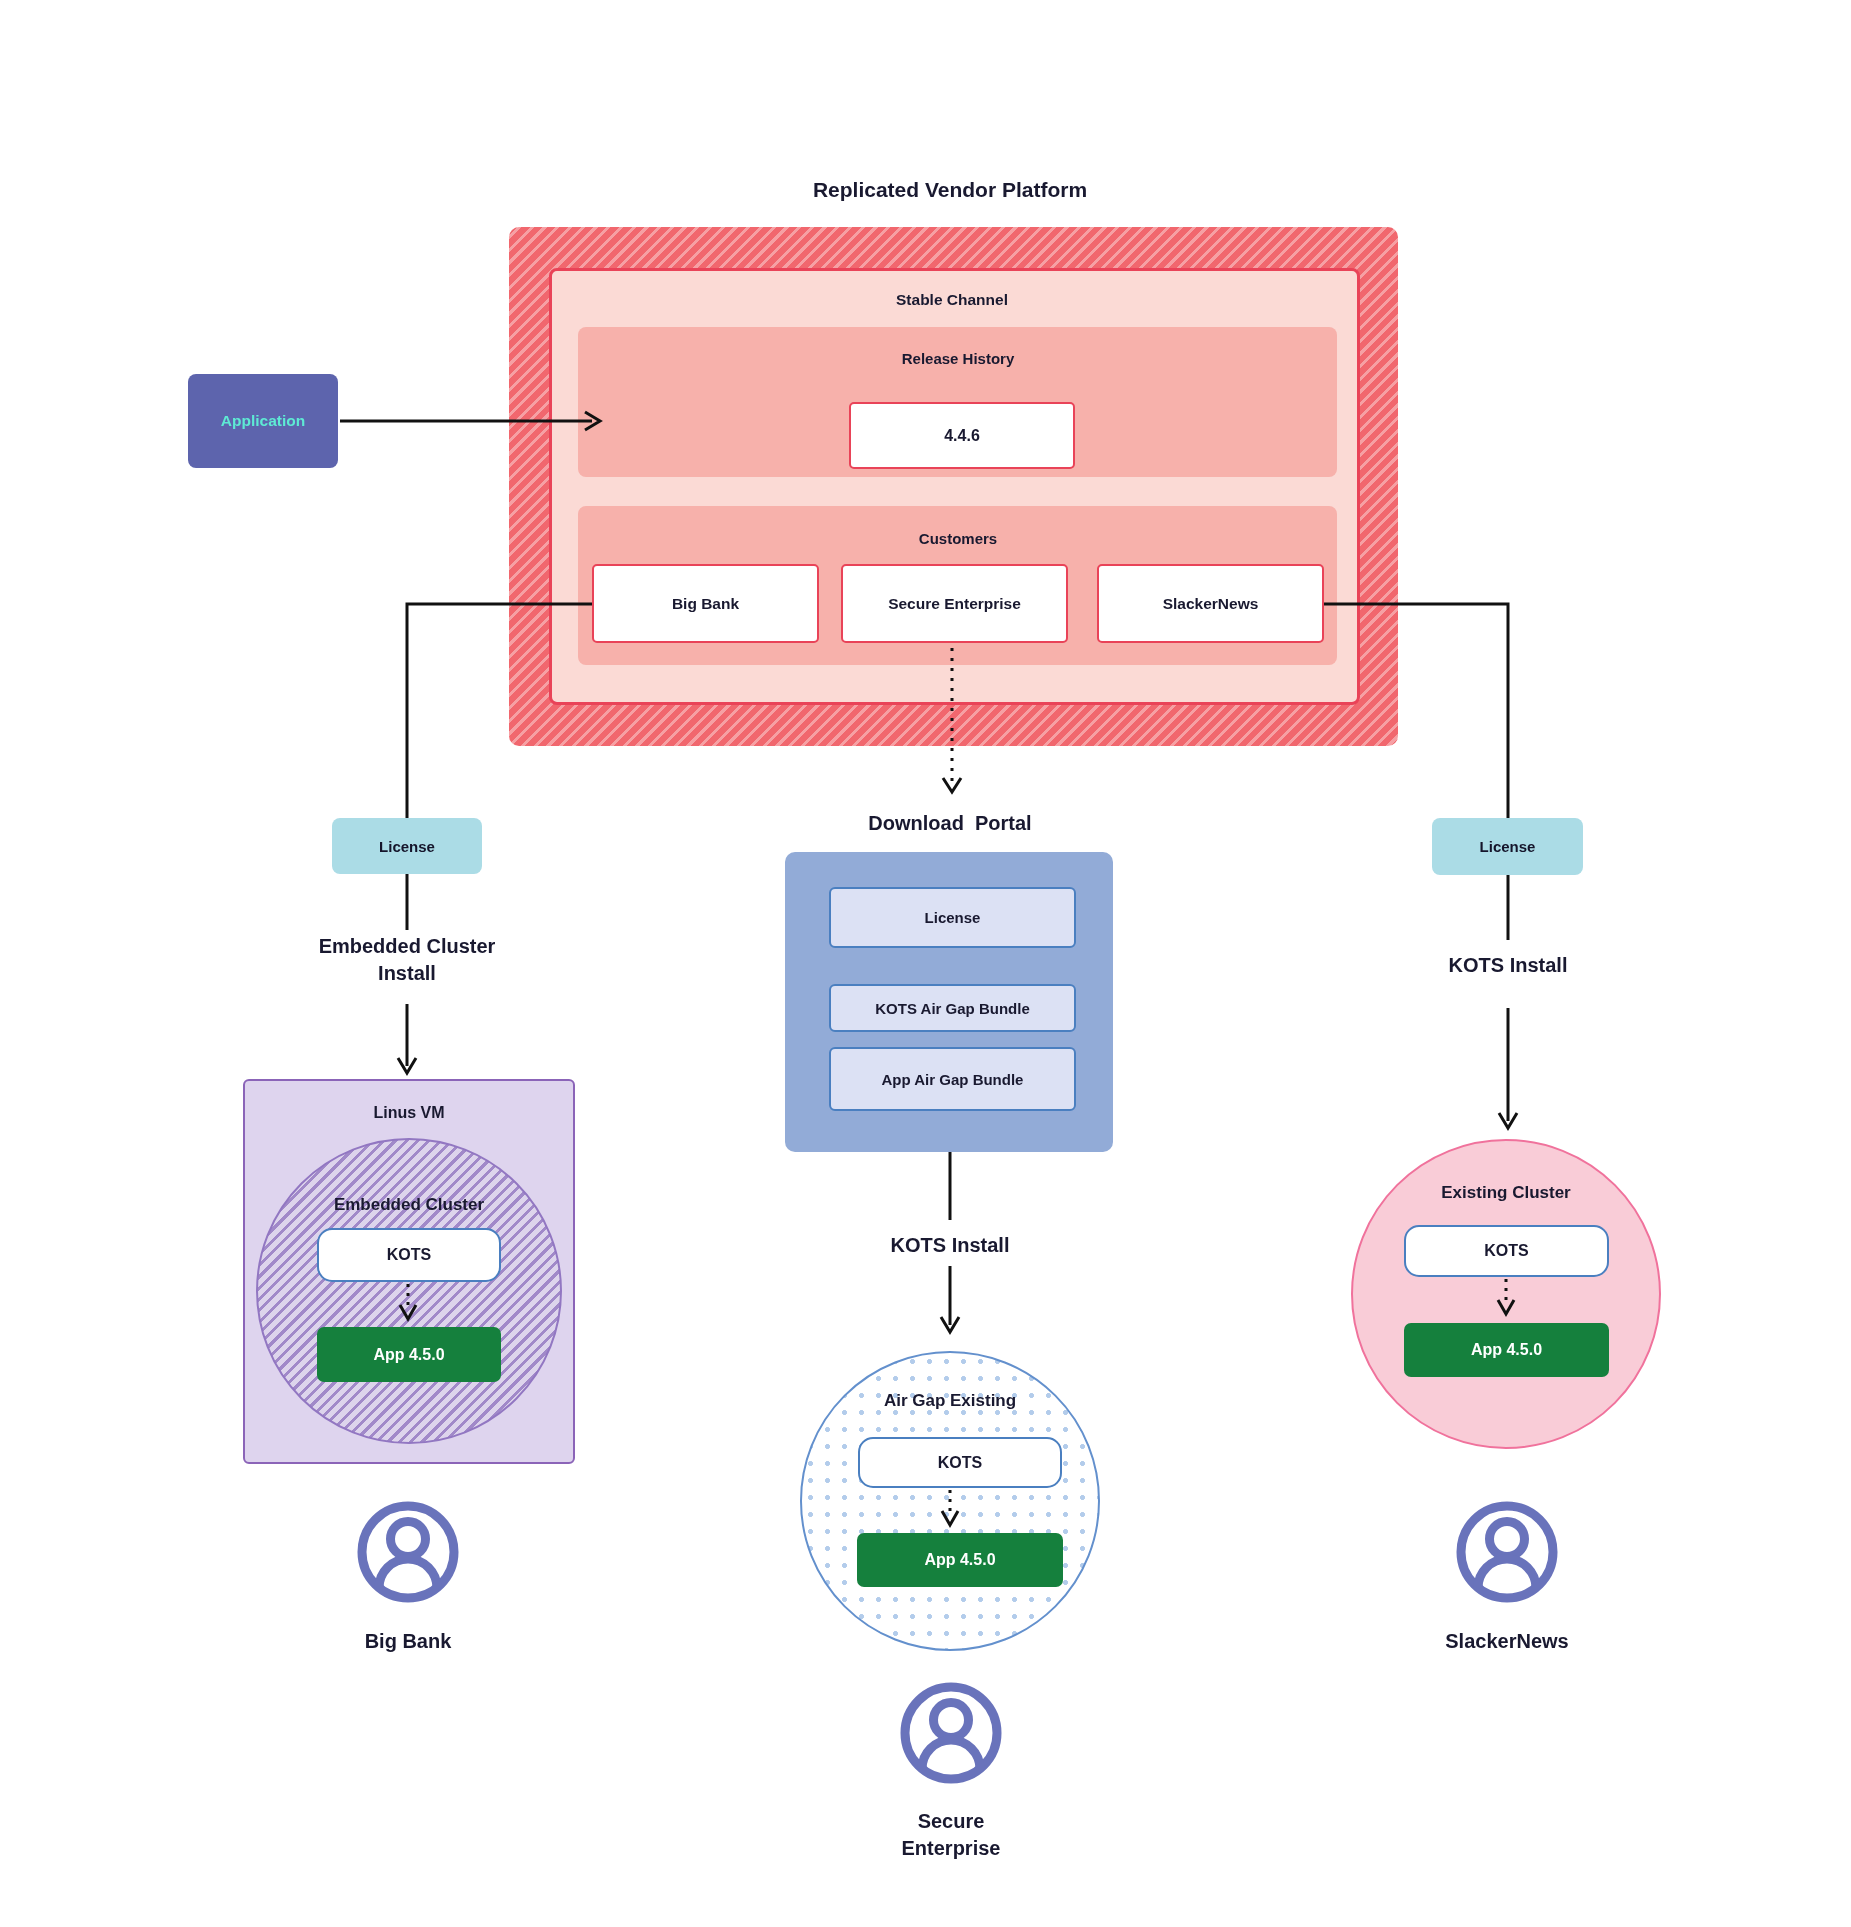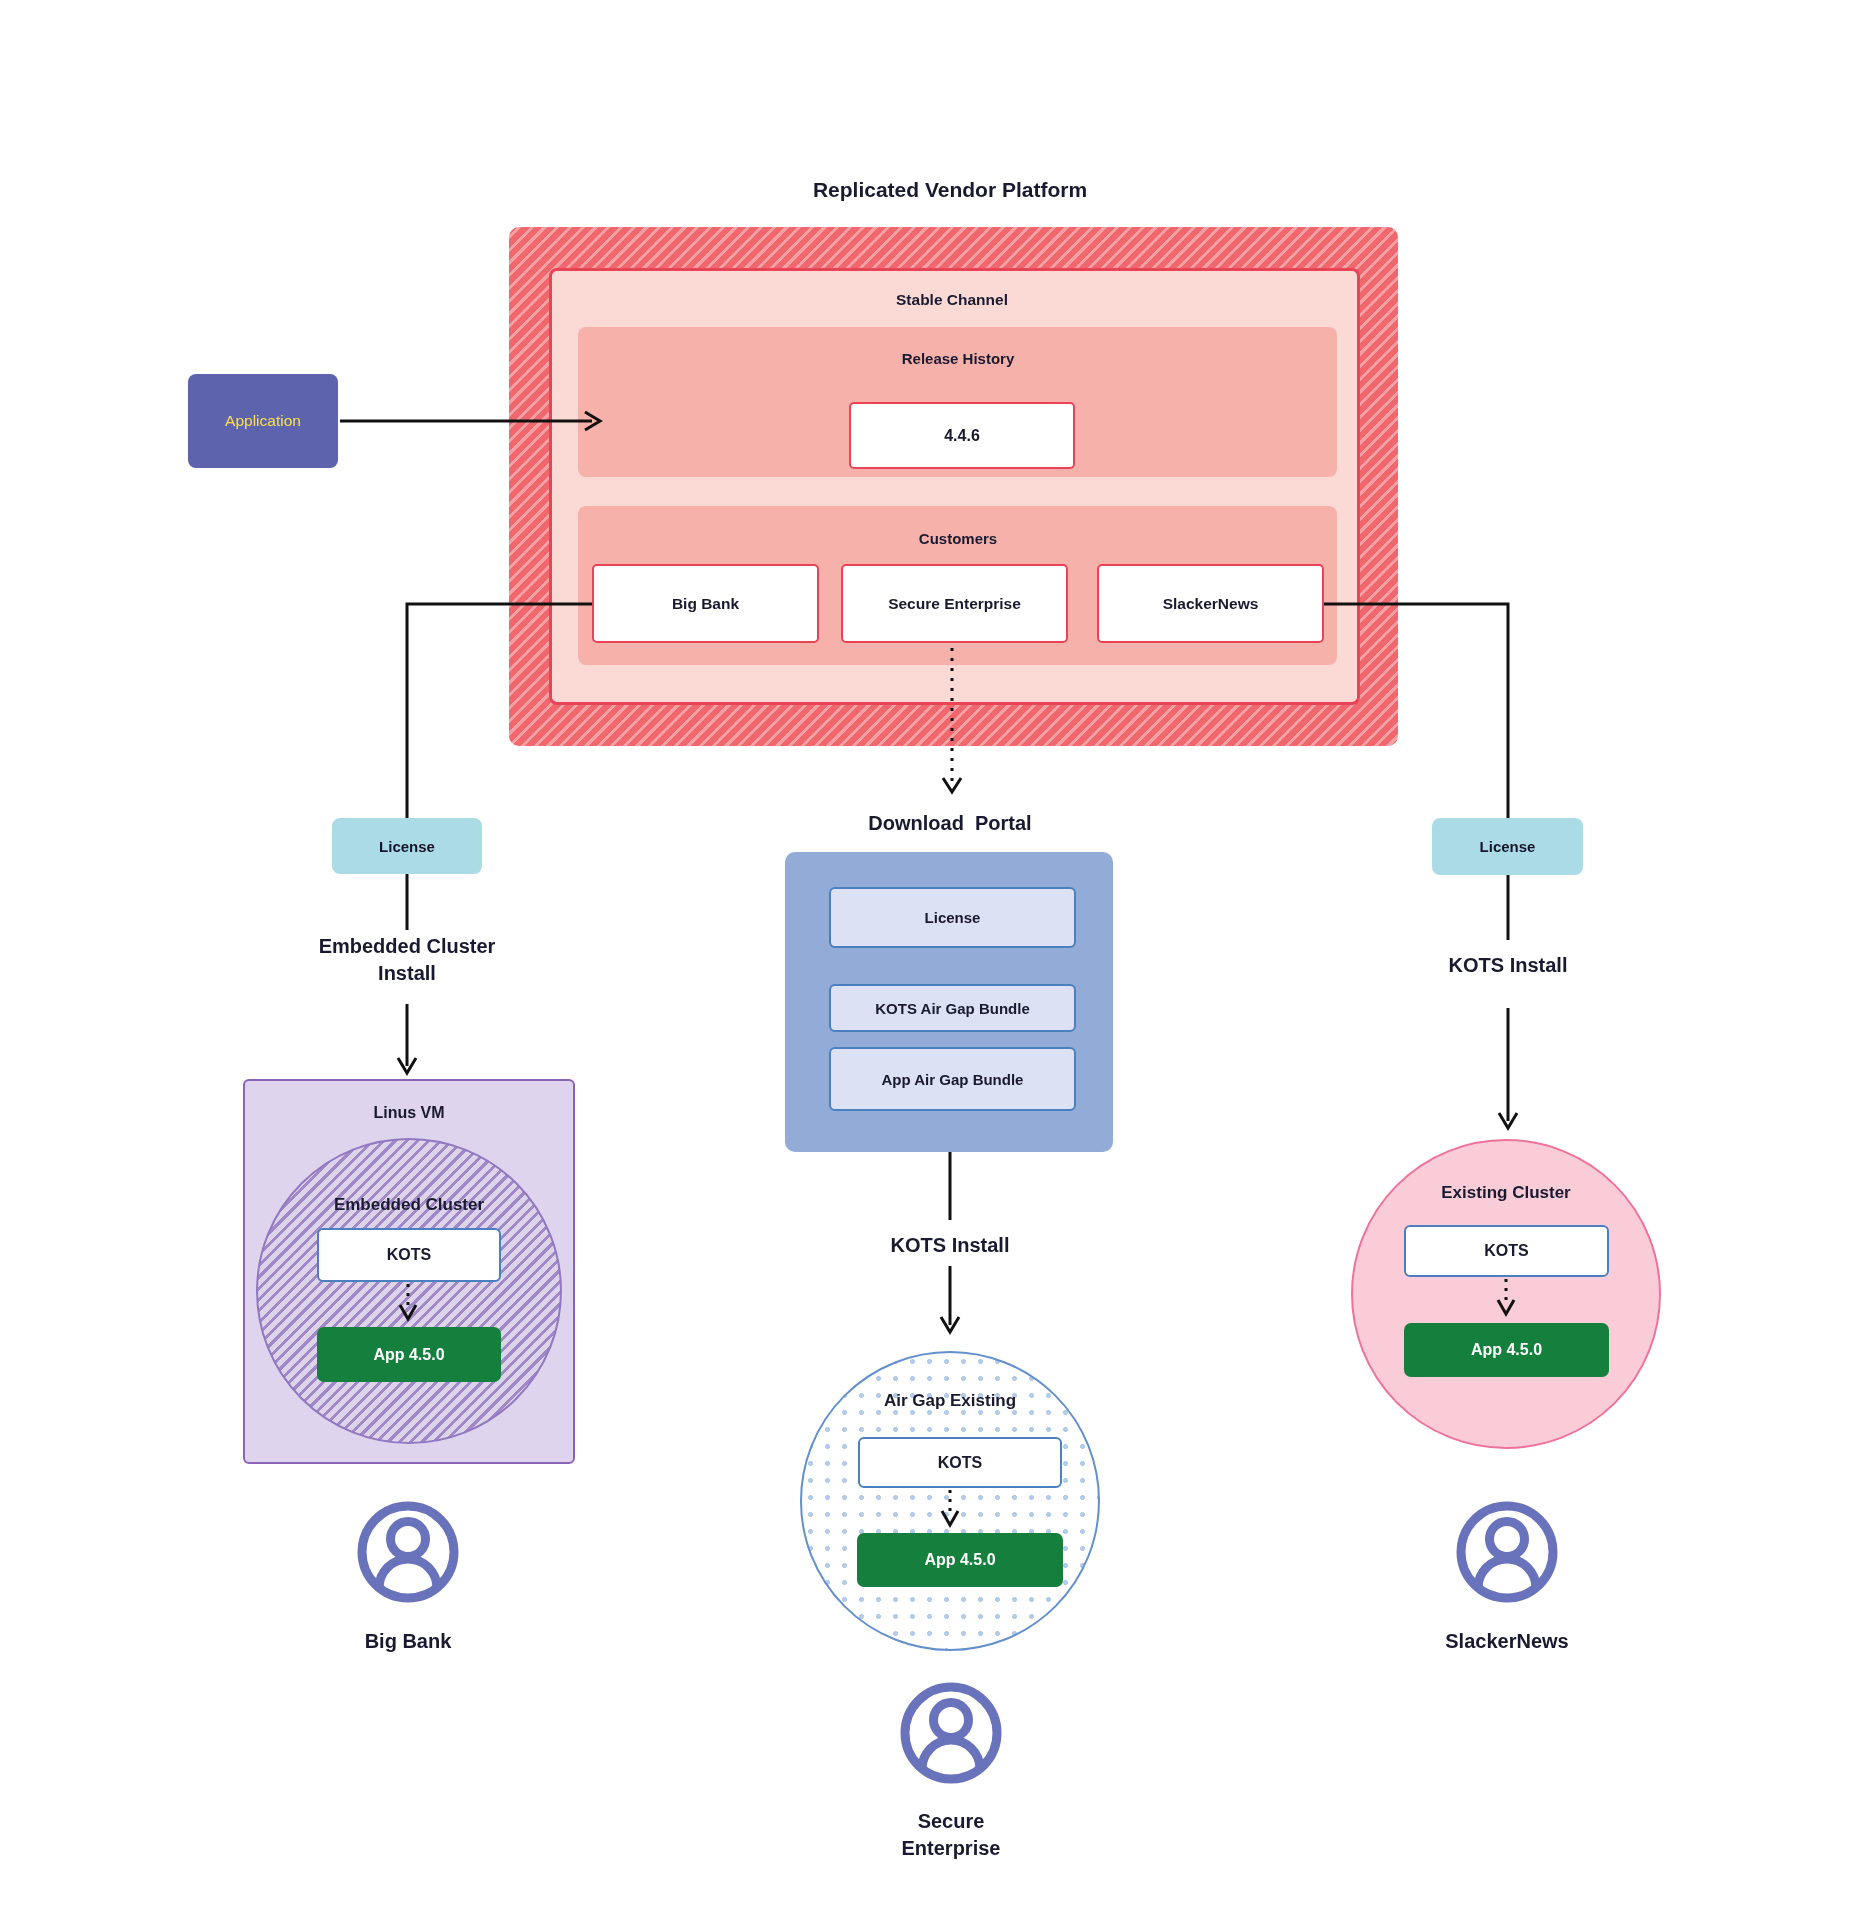--- a/index.html
+++ b/index.html
@@ -15,38 +15,38 @@
   .z2{z-index:3;}  
 
   .hatch-red{
     background:repeating-linear-gradient(135deg,#f1676e 0 6px,#f6a0a4 6px 9px);
     border-radius:10px;
   }
   .inner-pink{background:#fbdad5;border:3px solid #e94358;border-radius:8px;}
   .salmon-panel{background:#f7b1ab;border-radius:8px;}
   .release-current{background:#ed4a5f;border-radius:8px;color:#fff;font-weight:700;font-size:16px;}
   .white-red{background:#fff;border:2px solid #e94358;border-radius:5px;font-weight:700;font-size:15.5px;}
-  .app-src{background:#5d64ad;border-radius:8px;color:#fde047;font-weight:400;font-size:15.5px;}
+  .app-src{background:#5d64ad;border-radius:8px;color:#5eead4;font-weight:700;font-size:15.5px;}
   .license{background:#abdce6;border-radius:8px;font-weight:700;font-size:15px;color:#15152b;}
   .portal{background:#92abd7;border-radius:10px;}
   .portal-item{background:#dce1f4;border:2px solid #4a7fc0;border-radius:6px;font-weight:700;font-size:15px;}
   .vm-box{background:#ded4ee;border:2px solid #8b64b8;border-radius:6px;}
   .circle{border-radius:50%;}
   .hatch-purple{
     background:repeating-linear-gradient(135deg,#a189c9 0 3px,#ddd4ec 3px 8px);
     border:2px solid #9277c2;
   }
   .dots-blue{
     background-color:#ffffff;
     background-image:radial-gradient(#b3cceb 2.2px,transparent 2.7px);
     background-size:17px 17px;
     border:2px solid #6390cd;
   }
   .pink-circle{background:#f9ccd7;border:2px solid #f0729c;}
-  .white-blue{background:#fff;border:2px solid #4a7fc0;border-radius:6px;font-weight:700;font-size:16px;}
+  .white-blue{background:#fff;border:2px solid #4a7fc0;border-radius:15px;font-weight:700;font-size:16px;}
   .app-blue{background:#15803d;border-radius:7px;color:#fff;font-weight:700;font-size:16px;}
   .flow-lbl{font-size:20px;font-weight:700;line-height:27px;}
   .panel-lbl{font-size:15.5px;font-weight:700;}
   .circle-lbl{font-size:17px;font-weight:700;}
   .pre{white-space:pre;}
 </style>
 </head>
 <body>
 
 <div class="canvas">

